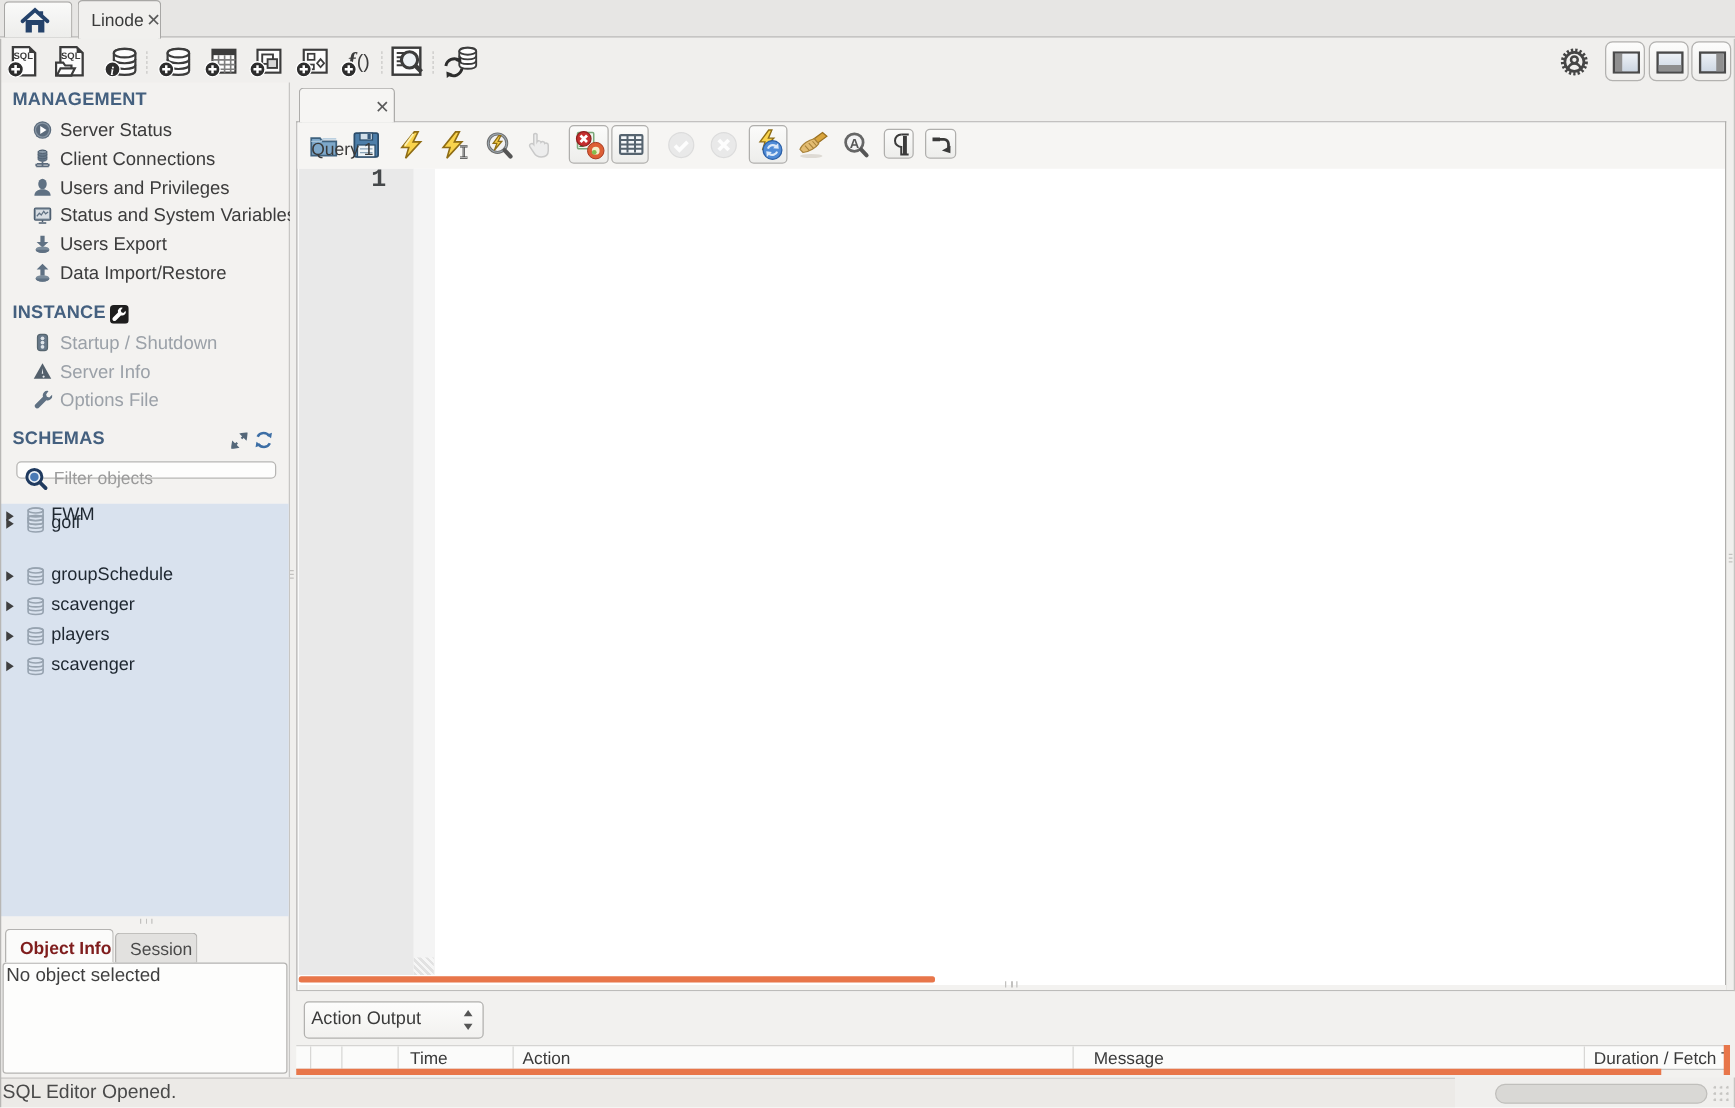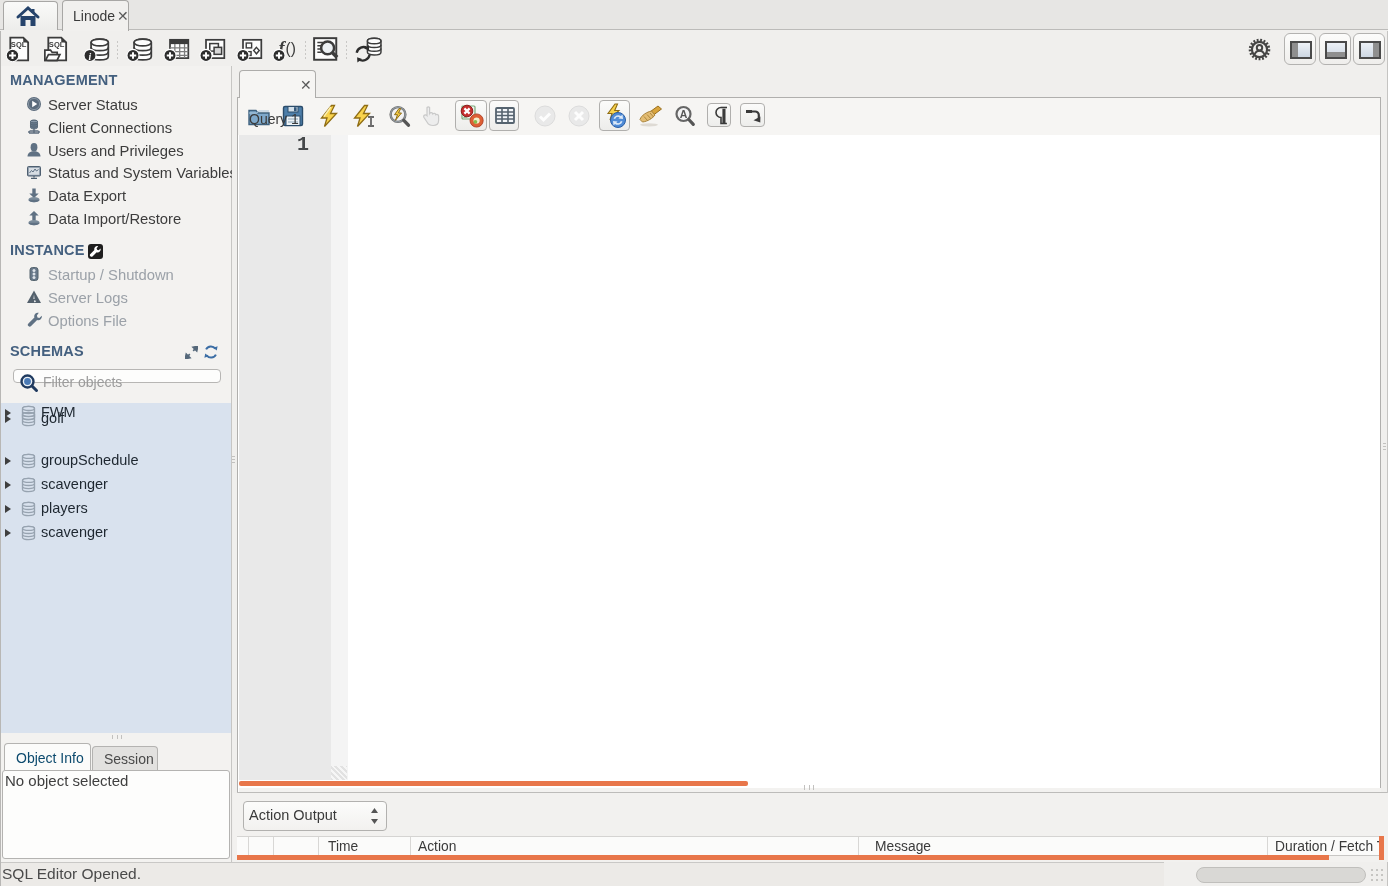--- a/index.html
+++ b/index.html
@@ -28,21 +28,21 @@
 
 #searchbox { position:absolute; left:13px; top:369px; width:208px; height:14px; background:#fdfdfc; border:1px solid #b7b6b4; border-radius:4px; }
 #searchbox .ph { position:absolute; left:29px; top:4px; color:#9b9b9b; font-size:14px; }
 
 #schemalist { position:absolute; left:0; top:403px; width:231px; height:330px; background:#d9e2ee; }
 .schrow { position:absolute; left:0; width:186px; height:24px; }
 .schrow .tri { position:absolute; left:5px; top:8px; width:0; height:0; border-left:6px solid #3f3f3f; border-top:4px solid transparent; border-bottom:4px solid transparent; }
 .schrow .nm { position:absolute; left:41px; top:3px; color:#1e2730; font-size:14.5px; }
 
 #objtab { position:absolute; left:4px; top:743px; width:87px; height:27px; background:#fbfbfa; border:1px solid #b4b3b1; border-bottom:none; border-radius:4px 4px 0 0; z-index:2; }
-#objtab span { position:absolute; left:11px; top:6px; color:#0c4a6e; }
+#objtab span { position:absolute; left:11px; top:6px; color:#7f1d1d;font-weight:bold; }
 #sesstab { position:absolute; left:92px; top:746px; width:66px; height:24px; background:#e2e1df; border:1px solid #b4b3b1; border-bottom:none; border-radius:4px 4px 0 0; }
 #sesstab span { position:absolute; left:11px; top:4px; color:#4a4a4a; }
 #objbox { position:absolute; left:2px; top:770px; width:228px; height:89px; background:#fdfdfc; border:1px solid #b4b3b1; border-radius:3px; }
 #objbox span { position:absolute; left:2px; top:1px; color:#3f3f3f; font-size:15px; }
 
 #statusbar { left:0; top:862px; width:1164px; height:24px; background:#eceae7; border-top:1px solid #c9c8c6; }
 #statusbar .txt { position:absolute; left:2px; top:2px; color:#4a4a4a; font-size:15.5px; }
 #scrollpill { position:absolute; left:1196px; top:4px; width:170px; height:16px; background:#d9d8d5; border:1px solid #c0bfbc; border-radius:8px; }
 
 #querytab { left:239px; top:70px; width:77px; height:28px; background:#f6f5f3; border:1px solid #adacaa; border-bottom:none; border-radius:4px 4px 0 0; z-index:2; }
@@ -243,42 +243,42 @@
   </svg>
 <svg class="sicon" style="top:210px" viewBox="0 0 16 16">
     <path d="M6.3 10.5 h3.4 v-5 h3 L8 1 3.3 5.5 h3 z" fill="#5f7183"></path>
     <ellipse cx="8" cy="12.7" rx="5.5" ry="2.6" fill="#7b8c9b"></ellipse>
     <path d="M2.5 12.7 a5.5 2.6 0 0 0 11 0" fill="#5f7183"></path>
   </svg>
 <div class="sitem" style="top:97px">Server Status</div>
 <div class="sitem" style="top:120px">Client Connections</div>
 <div class="sitem" style="top:143px">Users and Privileges</div>
 <div class="sitem" style="top:165px;width:184px;overflow:hidden">Status and System Variables</div>
-<div class="sitem" style="top:188px">Data Export</div>
+<div class="sitem" style="top:188px">Users Export</div>
 <div class="sitem" style="top:211px">Data Import/Restore</div>
 <div class="sechdr" style="top:242px">INSTANCE</div>
 <svg class="sicon" style="left:88px;top:244px;width:15px;height:15px" viewBox="0 0 15 15">
     <rect x="0" y="0" width="15" height="15" rx="3" fill="#1e1e1e"></rect>
     <path d="M10.2 2.2 a3 3 0 0 0 -3.8 3.8 l-4 4 a1.6 1.6 0 0 0 2.3 2.3 l4-4 a3 3 0 0 0 3.8-3.8 l-1.8 1.8 -1.6-0.5 -0.5-1.6 z" fill="#fff"></path>
   </svg>
 <svg class="sicon" style="top:266px" viewBox="0 0 16 16">
     <rect x="4" y="1.5" width="8" height="13" rx="2.5" fill="#68798a" stroke="#55656f" stroke-width="1"></rect>
     <circle cx="8" cy="4.6" r="1.5" fill="#dfe5ea"></circle>
     <circle cx="8" cy="8" r="1.5" fill="#dfe5ea"></circle>
     <circle cx="8" cy="11.4" r="1.5" fill="#dfe5ea"></circle>
   </svg>
 <svg class="sicon" style="top:289px" viewBox="0 0 16 16">
     <path d="M8 1.5 L15 14 H1 Z" fill="#53606c"></path>
     <path d="M8 5.5 l0.6 4.5 h-1.2 z M8 12.3 a0.9 0.9 0 1 0 0 -0.01" fill="#e8ebee"></path>
   </svg>
 <svg class="sicon" style="top:311px" viewBox="0 0 16 16">
     <path d="M12.8 1.8 a3.6 3.6 0 0 0 -4.4 4.6 l-6 6 a1.9 1.9 0 0 0 2.7 2.7 l6-6 a3.6 3.6 0 0 0 4.6-4.4 l-2.3 2.3 -1.9-0.6 -0.6-1.9 z" fill="#5f7183"></path>
   </svg>
 <div class="sitem dis" style="top:267px">Startup / Shutdown</div>
-<div class="sitem dis" style="top:290px">Server Logs</div>
+<div class="sitem dis" style="top:290px">Server Info</div>
 <div class="sitem dis" style="top:313px">Options File</div>
 <div class="sechdr" style="top:343px">SCHEMAS</div>
 <svg class="abs" style="left:185px;top:346px;width:13px;height:13px" viewBox="0 0 13 13">
     <g stroke="#55687a" stroke-width="1.7" fill="#55687a">
       <path d="M8.2 4.8 L11.5 1.5 M4.8 8.2 L1.5 11.5"></path>
       <path d="M12.7 0.3 l-4.6 1 3.6 3.6 z M0.3 12.7 l4.6-1 -3.6-3.6 z"></path>
     </g>
   </svg>
 <svg class="abs" style="left:204px;top:345px;width:14px;height:14px" viewBox="0 0 14 14">
     <g fill="none" stroke="#3c6ea5" stroke-width="2">

